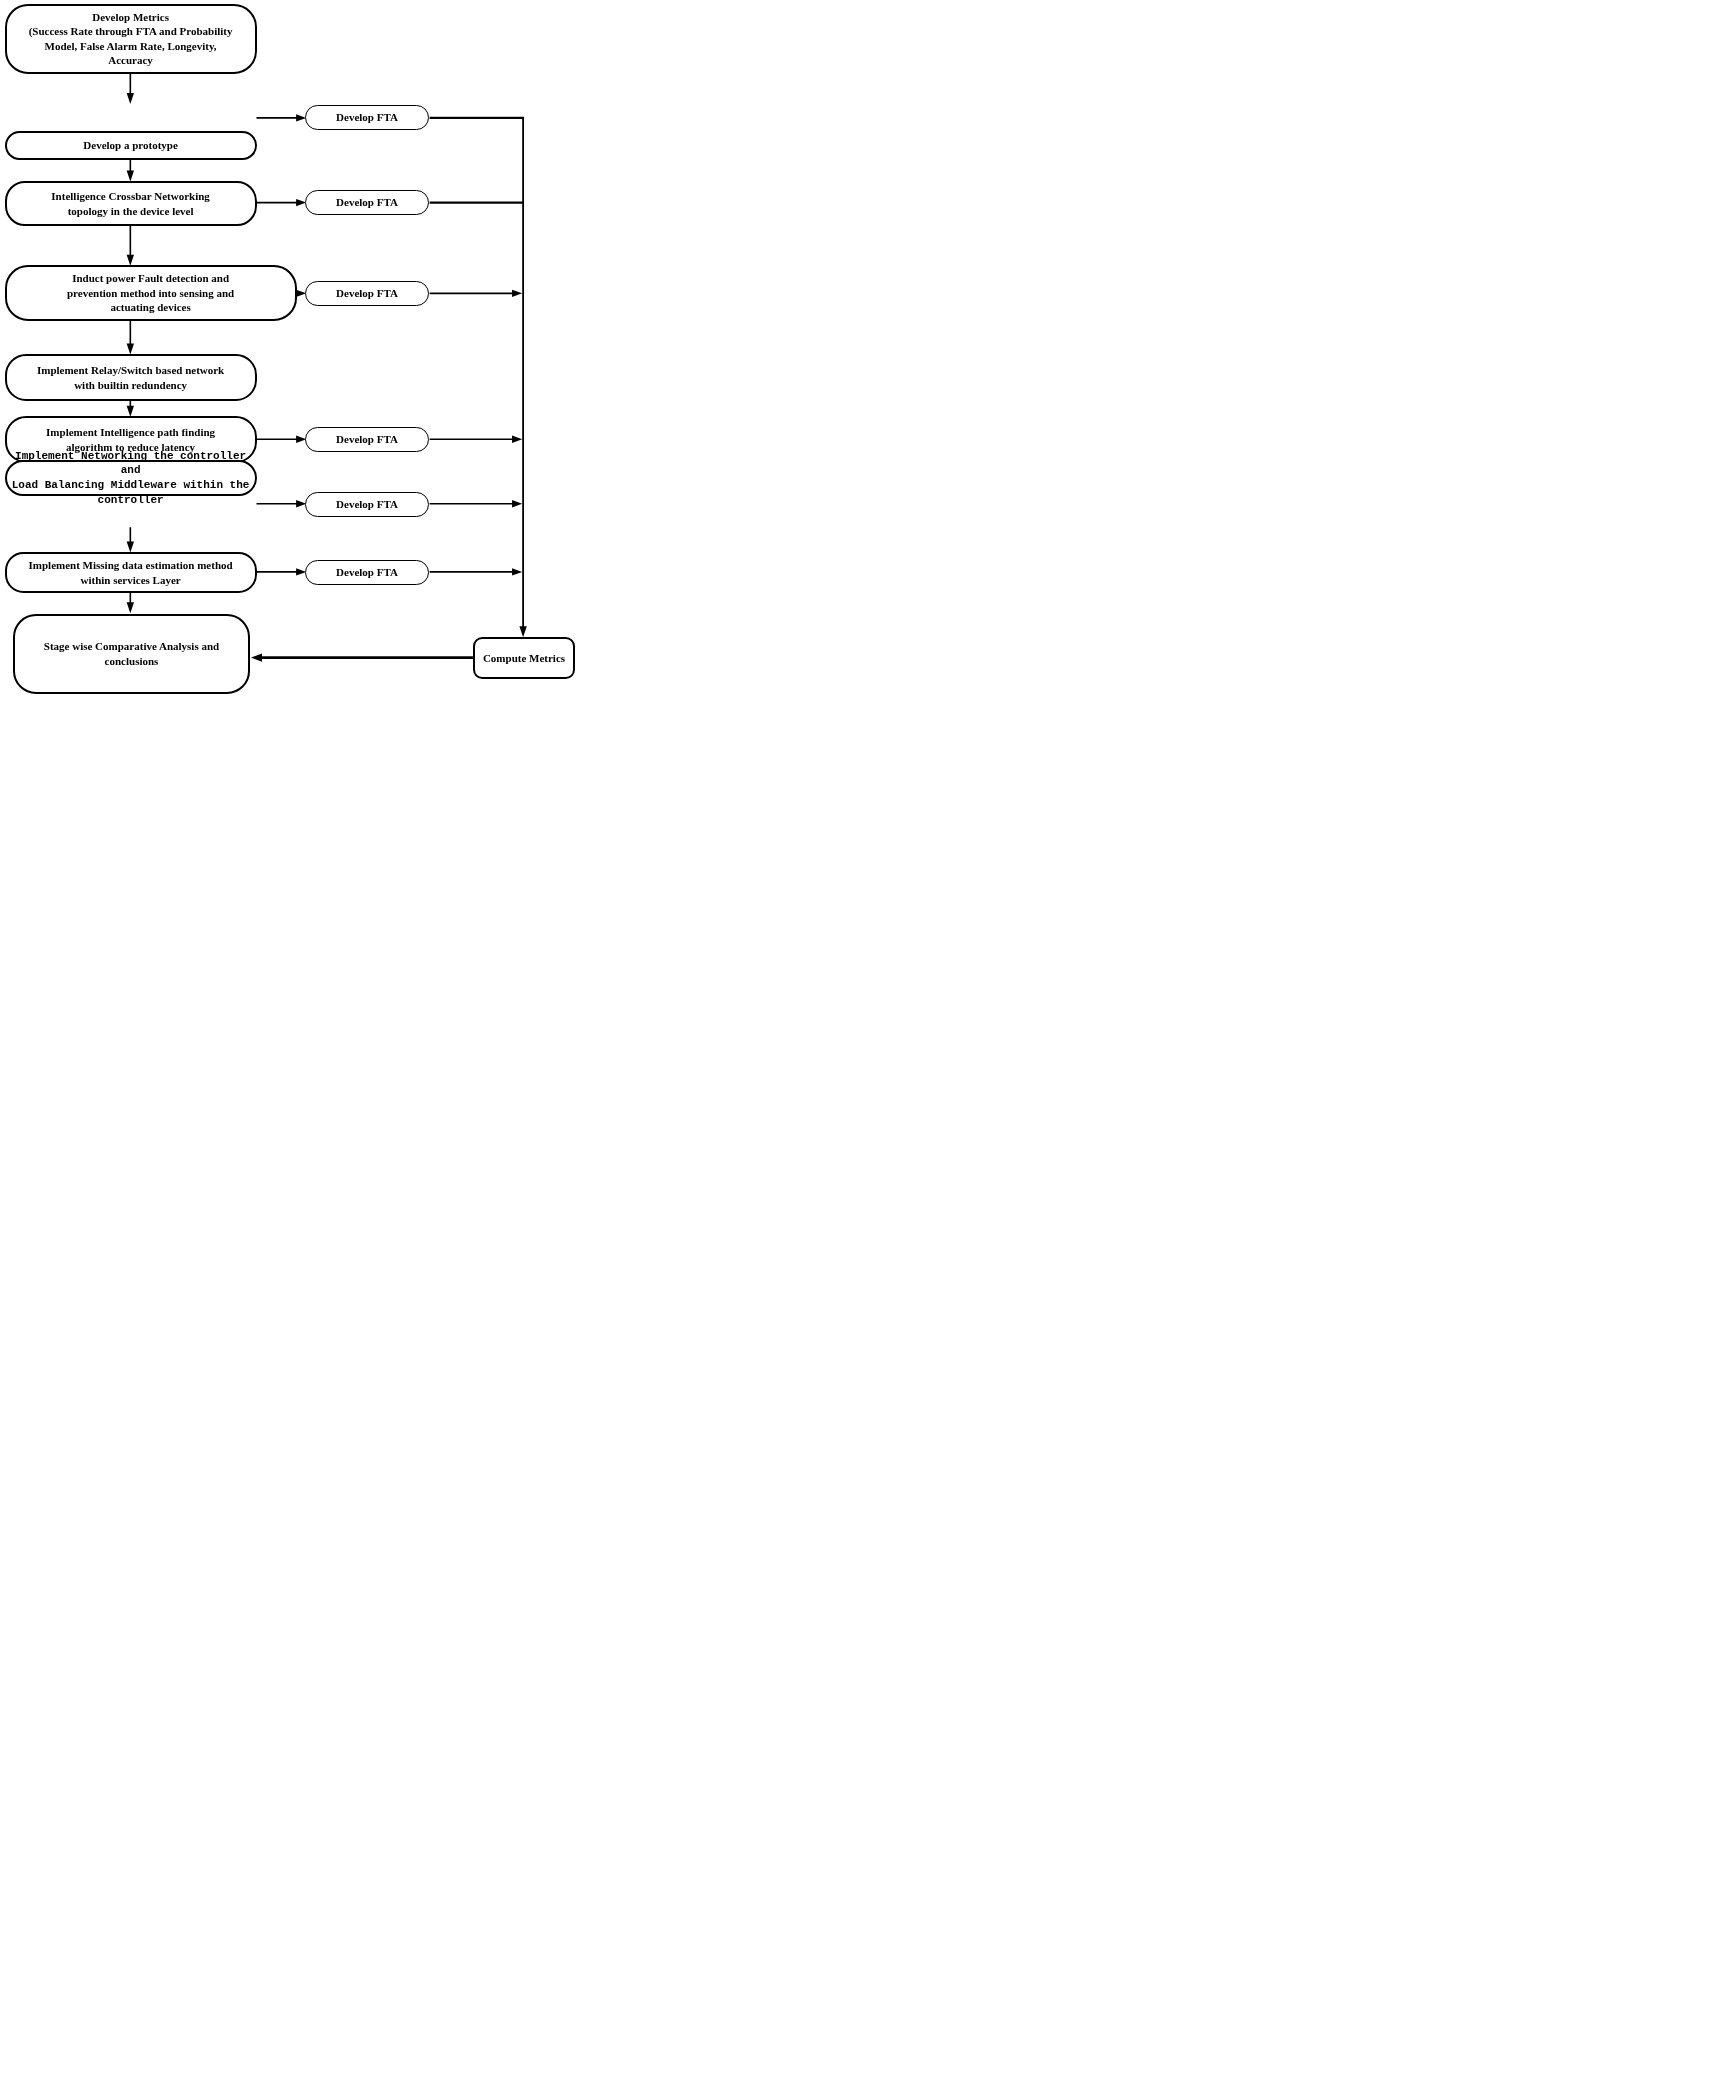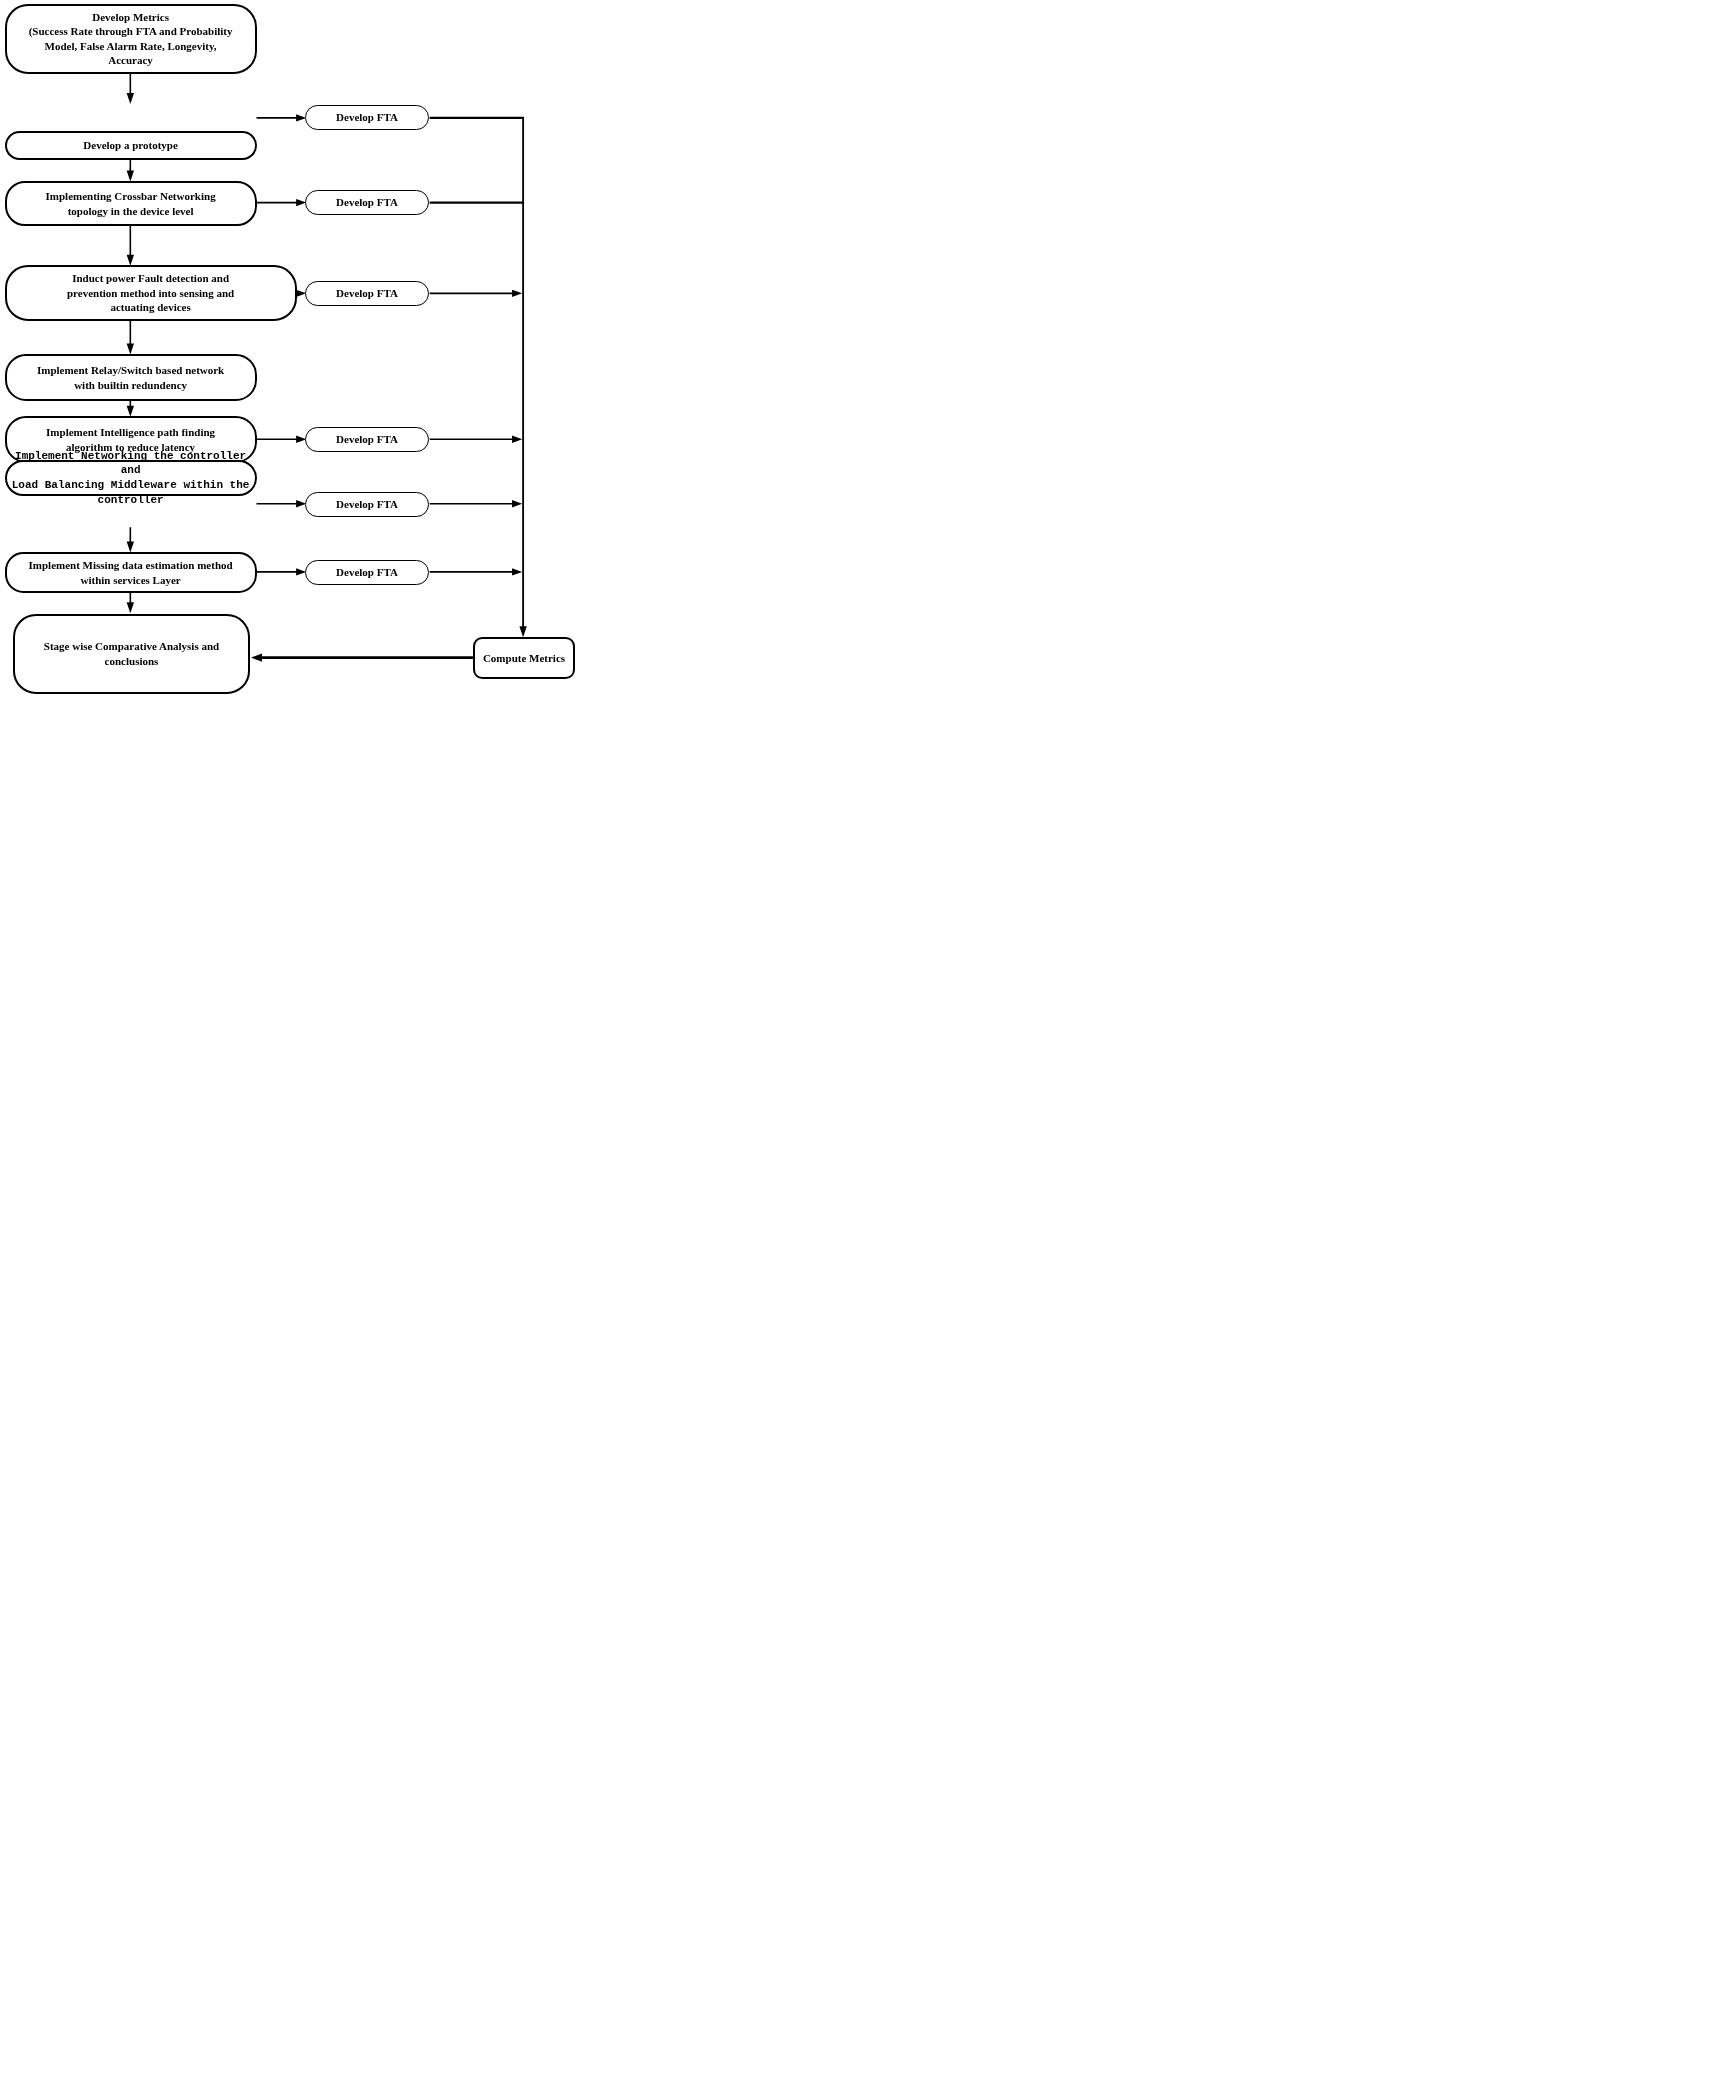--- a/index.html
+++ b/index.html
@@ -129,21 +129,21 @@
 
     <line x1="1027" y1="1428" x2="567" y2="1428" stroke-width="6"></line>
     <polygon points="569,1419 569,1437 545,1428"></polygon>
   </svg>
 
   <div class="node" id="n-develop-metrics">Develop Metrics
 (Success Rate through FTA and Probability
 Model, False Alarm Rate, Longevity,
 Accuracy</div>
   <div class="node" id="n-develop-prototype">Develop a prototype</div>
-  <div class="node" id="n-crossbar">Implementing Crossbar Networking
+  <div class="node" id="n-crossbar">Intelligence Crossbar Networking
 topology in the device level</div>
   <div class="node" id="n-induct-power">Induct power Fault detection and
 prevention method into sensing and
 actuating devices</div>
   <div class="node" id="n-relay-switch">Implement Relay/Switch based network
 with builtin redundency</div>
   <div class="node" id="n-intelligence">Implement Intelligence path finding
 algorithm to reduce latency</div>
   <div class="node" id="n-networking-controller">Implement Networking the controller and
 Load Balancing Middleware within the

